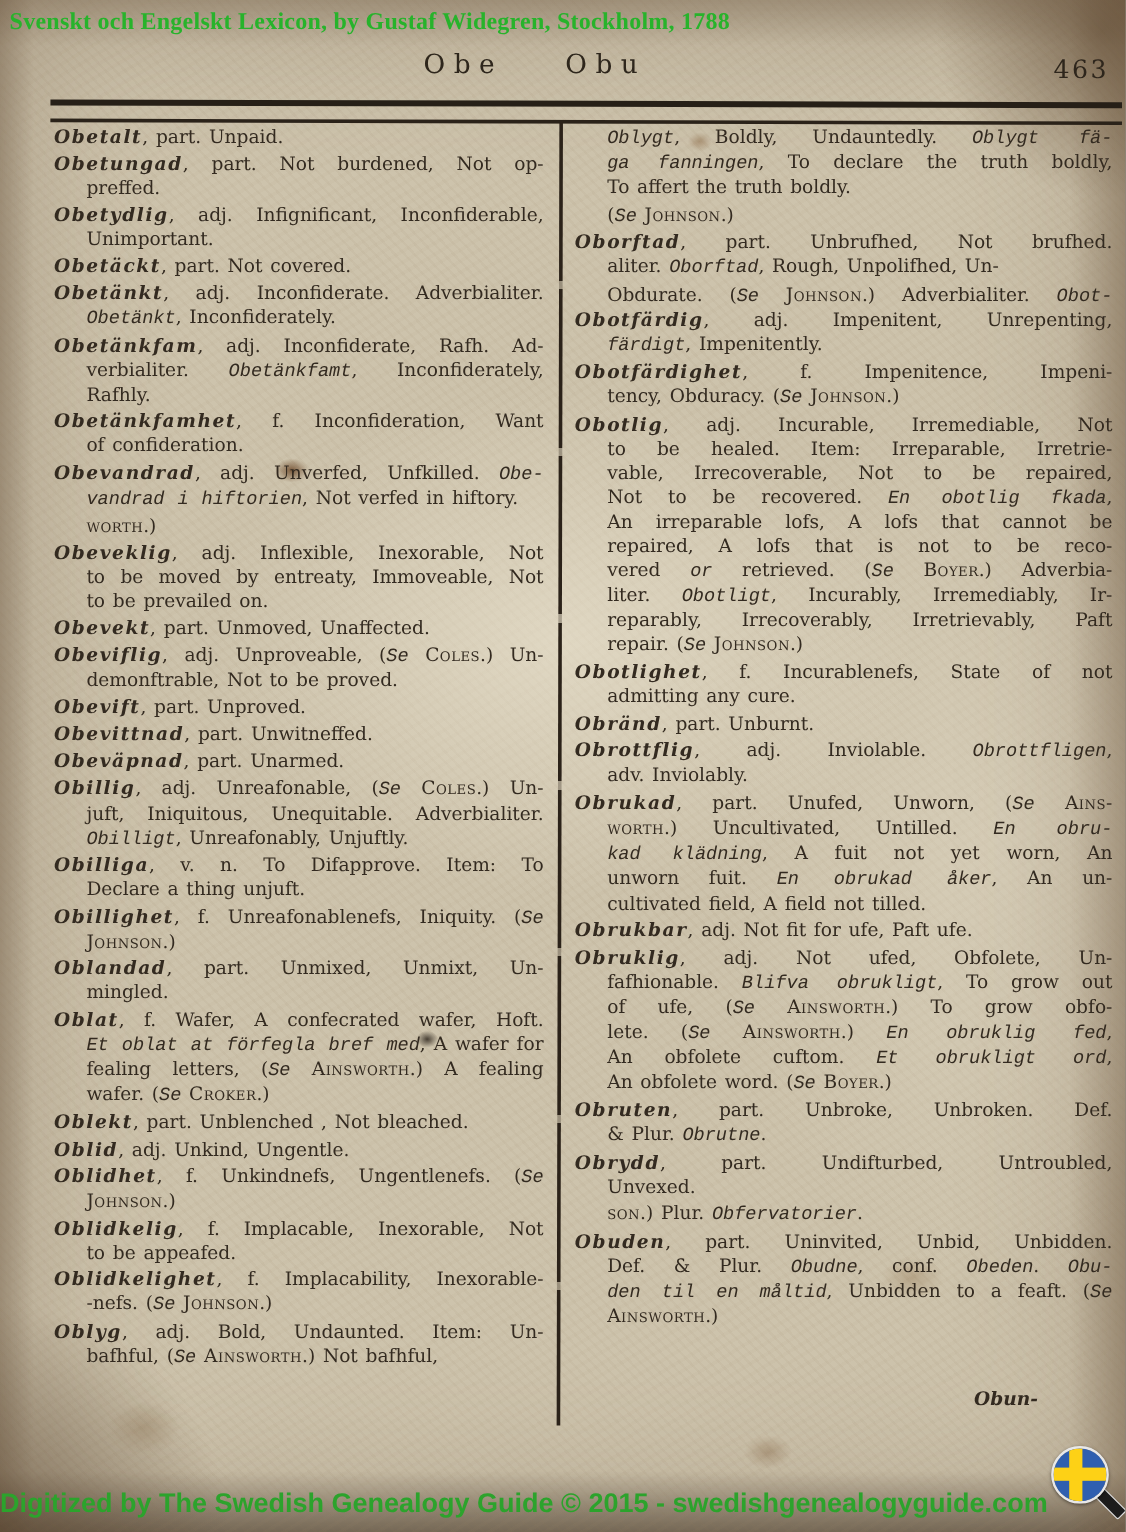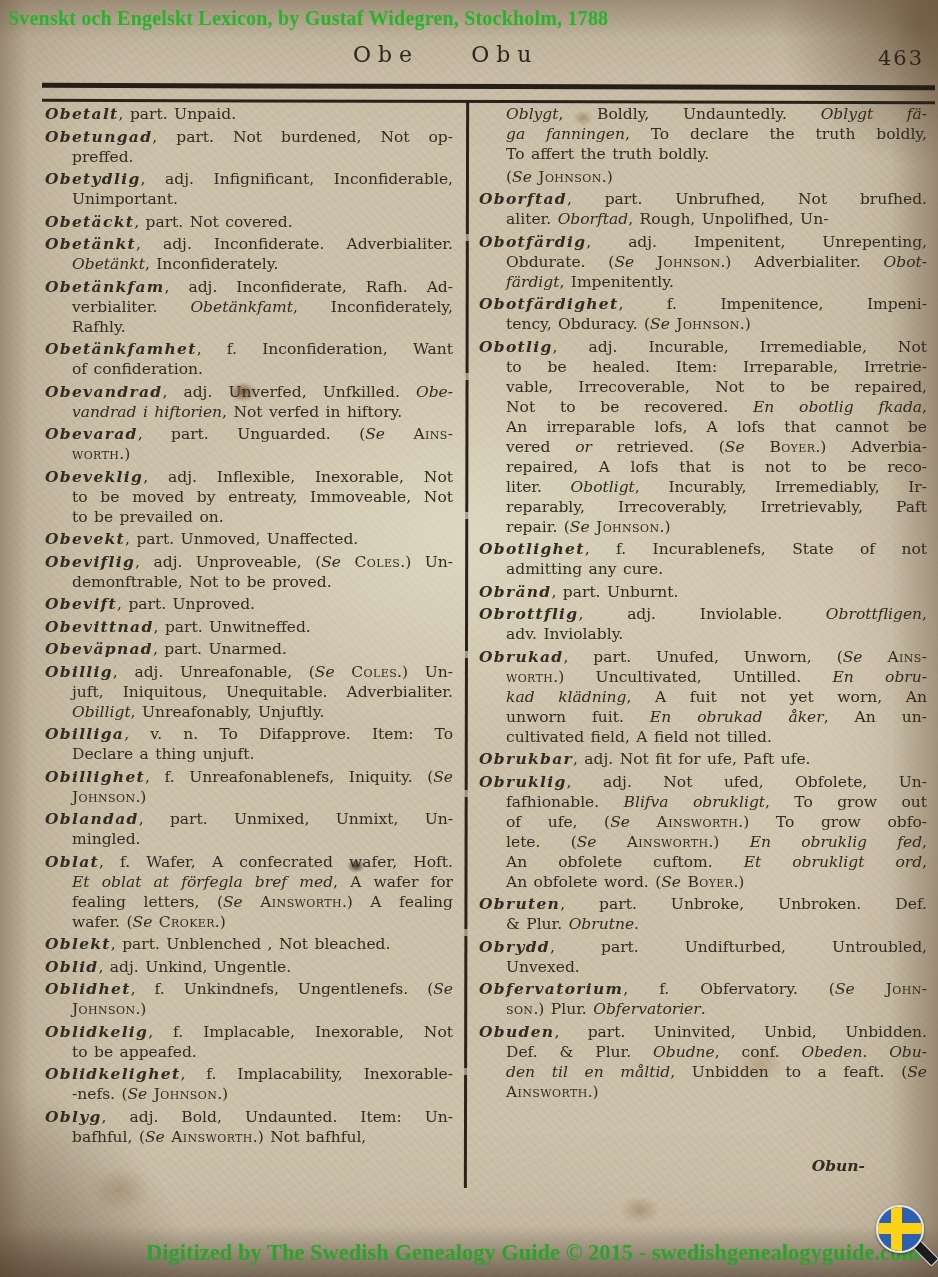--- a/index.html
+++ b/index.html
@@ -46,29 +46,29 @@
     position:absolute; left:12px; top:-2px; width:3px; height:1086px;
     background:repeating-linear-gradient(to bottom, #2b2219 0 132px, rgba(43,34,25,.3) 132px 139px);
     transform:rotate(.12deg);
   }
   .column.right{ width:448px; }
   .entry{ margin-bottom:2.5px; }
   .line{ white-space:nowrap; text-align:justify; text-align-last:justify; }
   .entry .line:last-child{ text-align-last:auto; }
   .line.cont{ padding-left:27px; }
   .hw{ font-weight:bold; font-style:italic; letter-spacing:1.3px; }
-  .it{ font-style:italic; }
+  .it{ font-style:italic;font-family:Liberation Mono, monospace; }
   .sc{ font-variant:small-caps; letter-spacing:.4px; }
   .catchword{
     position:absolute; top:1156px; left:700px; width:165px;
     text-align:right; font-size:15.5px; font-style:italic; font-weight:bold; color:#332a20;
   }
   .scan-credit-bottom{
-    position:absolute; bottom:11px; left:0; width:920px; text-align:right;
-    font-family:Liberation Serif, serif; font-weight:bold; font-size:22.5px;
+    position:absolute; bottom:11px; left:0; width:920px; text-align:left;
+    font-family:Liberation Sans, sans-serif; font-weight:bold; font-size:22.5px;
   }
   
   .sgg-logo{ position:absolute; right:6px; bottom:8px; width:62px; height:64px; }
   .lens{
     position:absolute; left:6px; top:0; width:44px; height:44px; border-radius:50%;
     overflow:hidden; border:2px solid #e8e8e8; box-shadow:0 1px 3px rgba(0,0,0,.5);
   }
   .flag-blue{ position:absolute; inset:0; }
   .flag-vbar{ position:absolute; left:13px; top:0; width:11px; height:100%; }
   .flag-hbar{ position:absolute; left:0; top:16px; width:100%; height:11px; }
@@ -120,21 +120,20 @@
         </div>
         <div class="entry">
           <div class="line"><span class="hw">Obetänkfamhet</span>, f. Inconfideration, Want</div>
           <div class="line cont">of confideration.</div>
         </div>
         <div class="entry">
           <div class="line"><span class="hw">Obevandrad</span>, adj. Unverfed, Unfkilled. <span class="it">Obe-</span></div>
           <div class="line cont"><span class="it">vandrad i hiftorien</span>, Not verfed in hiftory.</div>
         </div>
         <div class="entry">
-          <div class="line"><span class="hw">Obevarad</span>, part. Unguarded. (<span class="it">Se</span> <span class="sc">Ains</span>-</div>
           <div class="line cont"><span class="sc">worth</span>.)</div>
         </div>
         <div class="entry">
           <div class="line"><span class="hw">Obeveklig</span>, adj. Inflexible, Inexorable, Not</div>
           <div class="line cont">to be moved by entreaty, Immoveable, Not</div>
           <div class="line cont">to be prevailed on.</div>
         </div>
         <div class="entry">
           <div class="line"><span class="hw">Obevekt</span>, part. Unmoved, Unaffected.</div>
         </div>
@@ -207,36 +206,36 @@
           <div class="line cont">To affert the truth boldly.</div>
         </div>
         <div class="entry">
           <div class="line cont">(<span class="it">Se</span> <span class="sc">Johnson</span>.)</div>
         </div>
         <div class="entry">
           <div class="line"><span class="hw">Oborftad</span>, part. Unbrufhed, Not brufhed.</div>
           <div class="line cont">aliter. <span class="it">Oborftad</span>, Rough, Unpolifhed, Un-</div>
         </div>
         <div class="entry">
+          <div class="line cont">Obdurate. (<span class="it">Se</span> <span class="sc">Johnson</span>.) Adverbialiter. <span class="it">Obot-</span></div>
           <div class="line"><span class="hw">Obotfärdig</span>, adj. Impenitent, Unrepenting,</div>
-          <div class="line cont">Obdurate. (<span class="it">Se</span> <span class="sc">Johnson</span>.) Adverbialiter. <span class="it">Obot-</span></div>
           <div class="line cont"><span class="it">färdigt</span>, Impenitently.</div>
         </div>
         <div class="entry">
           <div class="line"><span class="hw">Obotfärdighet</span>, f. Impenitence, Impeni-</div>
           <div class="line cont">tency, Obduracy. (<span class="it">Se</span> <span class="sc">Johnson</span>.)</div>
         </div>
         <div class="entry">
           <div class="line"><span class="hw">Obotlig</span>, adj. Incurable, Irremediable, Not</div>
           <div class="line cont">to be healed. Item: Irreparable, Irretrie-</div>
           <div class="line cont">vable, Irrecoverable, Not to be repaired,</div>
           <div class="line cont">Not to be recovered. <span class="it">En obotlig fkada</span>,</div>
           <div class="line cont">An irreparable lofs, A lofs that cannot be</div>
+          <div class="line cont">repaired, A lofs that is not to be reco-</div>
           <div class="line cont">vered <span class="it">or</span> retrieved. (<span class="it">Se</span> <span class="sc">Boyer</span>.) Adverbia-</div>
-          <div class="line cont">repaired, A lofs that is not to be reco-</div>
           <div class="line cont">liter. <span class="it">Obotligt</span>, Incurably, Irremediably, Ir-</div>
           <div class="line cont">reparably, Irrecoverably, Irretrievably, Paft</div>
           <div class="line cont">repair. (<span class="it">Se</span> <span class="sc">Johnson</span>.)</div>
         </div>
         <div class="entry">
           <div class="line"><span class="hw">Obotlighet</span>, f. Incurablenefs, State of not</div>
           <div class="line cont">admitting any cure.</div>
         </div>
         <div class="entry">
           <div class="line"><span class="hw">Obränd</span>, part. Unburnt.</div>
@@ -265,21 +264,20 @@
         </div>
         <div class="entry">
           <div class="line"><span class="hw">Obruten</span>, part. Unbroke, Unbroken. Def.</div>
           <div class="line cont">&amp; Plur. <span class="it">Obrutne</span>.</div>
         </div>
         <div class="entry">
           <div class="line"><span class="hw">Obrydd</span>, part. Undifturbed, Untroubled,</div>
           <div class="line cont">Unvexed.</div>
         </div>
         <div class="entry">
-          <div class="line"><span class="hw">Obfervatorium</span>, f. Obfervatory. (<span class="it">Se</span> <span class="sc">John</span>-</div>
           <div class="line cont"><span class="sc">son</span>.) Plur. <span class="it">Obfervatorier</span>.</div>
         </div>
         <div class="entry">
           <div class="line"><span class="hw">Obuden</span>, part. Uninvited, Unbid, Unbidden.</div>
           <div class="line cont">Def. &amp; Plur. <span class="it">Obudne</span>, conf. <span class="it">Obeden</span>. <span class="it">Obu-</span></div>
           <div class="line cont"><span class="it">den til en måltid</span>, Unbidden to a feaft. (<span class="it">Se</span></div>
           <div class="line cont"><span class="sc">Ainsworth</span>.)</div>
         </div>
       </div>
   </div>

